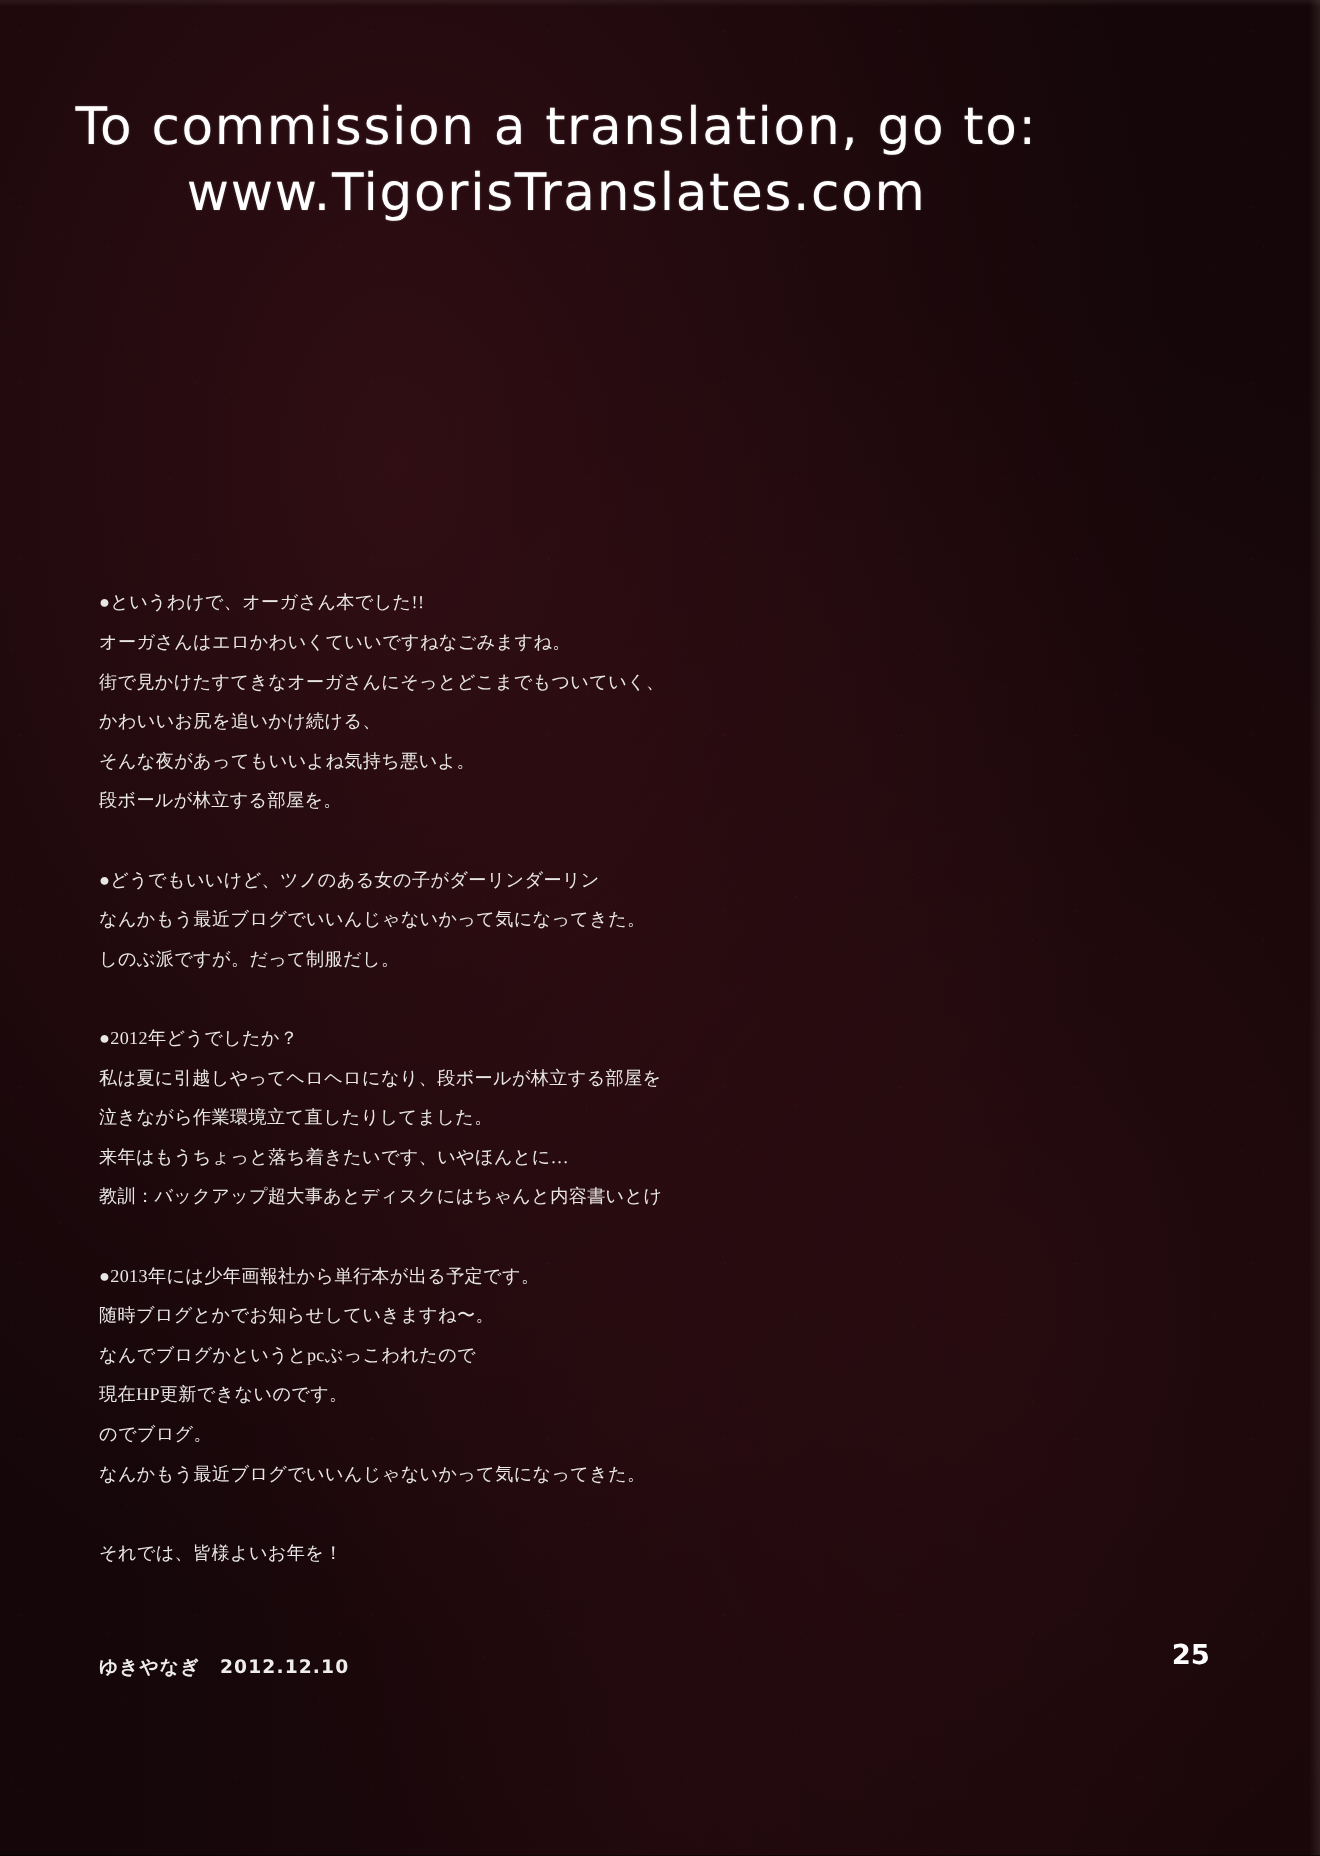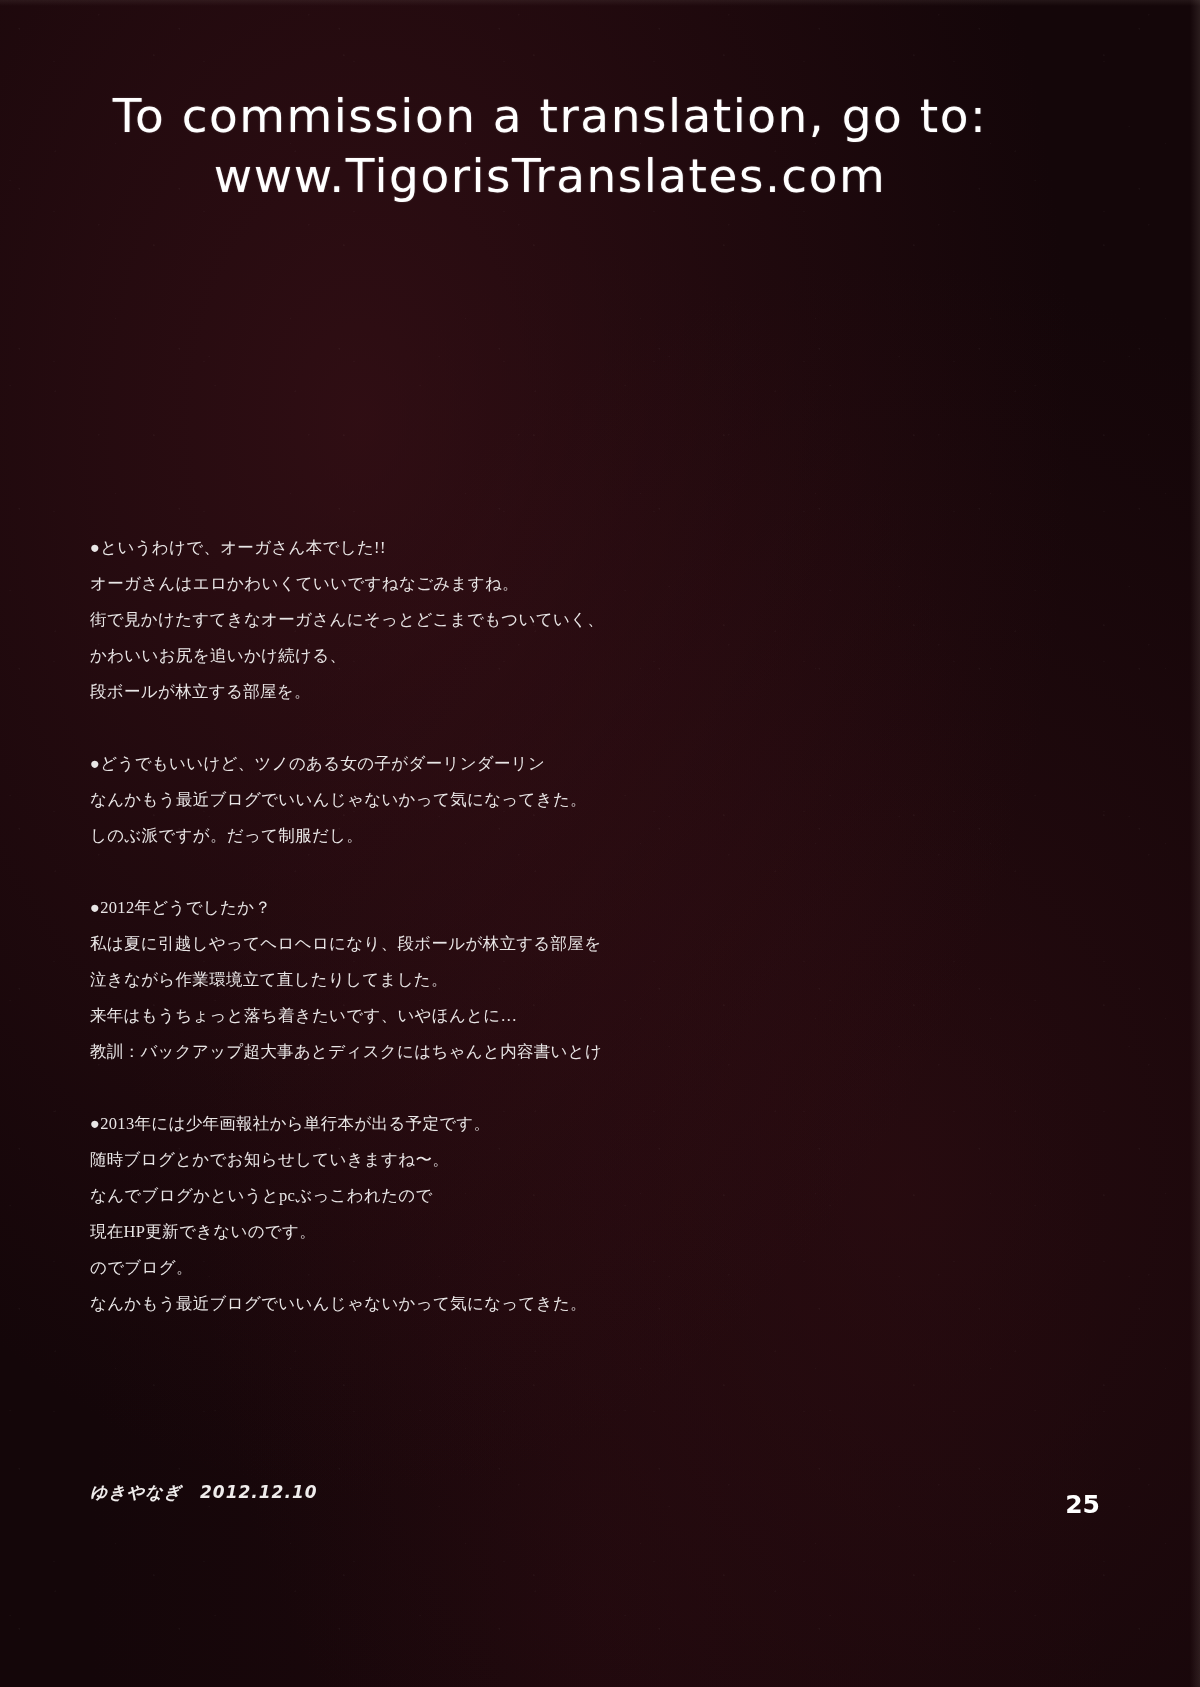--- a/index.html
+++ b/index.html
@@ -62,21 +62,20 @@
     left: 0;
     width: 1012px;
     text-align: center;
     color: #ffffff;
     font-family: "DejaVu Sans", sans-serif;
     font-size: 47px;
     line-height: 1.28;
     letter-spacing: 1.5px;
     font-weight: 400;
     text-shadow: 0 0 2px rgba(255,255,255,0.25);
-    padding-left: 44px;
   }
   .banner .l1 { display: block; }
   .banner .l2 { display: block; }
 
   .body-text {
     position: absolute;
     left: 90px;
     top: 530px;
     width: 830px;
     color: #e9e6e6;
@@ -84,27 +83,26 @@
     line-height: 36px;
     font-family: Liberation Serif, serif;
     letter-spacing: 0.3px;
   }
   .para { margin: 0 0 36px 0; }
   .para .line { display: block; white-space: pre-wrap; }
 
   .footer-credit {
     position: absolute;
     left: 90px;
-    bottom: 183px;
+    bottom: 160px;
     color: #efecec;
     font-size: 17px;
     letter-spacing: 1px;
     font-family: "DejaVu Sans", sans-serif;
     font-weight: bold;
-    font-style: italic;
   }
   .page-number {
     position: absolute;
     right: 100px;
     bottom: 168px;
     color: #ffffff;
     font-size: 25px;
     font-weight: bold;
     font-family: "DejaVu Sans", sans-serif;
   }
@@ -122,20 +120,21 @@
     <span class="l2">www.TigorisTranslates.com</span>
   </div>
 
   <div class="body-text">
 
     <p class="para">
       <span class="line">●というわけで、オーガさん本でした!!</span>
       <span class="line">オーガさんはエロかわいくていいですねなごみますね。</span>
       <span class="line">街で見かけたすてきなオーガさんにそっとどこまでもついていく、</span>
       <span class="line">かわいいお尻を追いかけ続ける、</span>
+      <span class="line">そんな夜があってもいいよね気持ち悪いよ。</span>
       <span class="line">段ボールが林立する部屋を。</span>
     </p>
 
     <p class="para">
       <span class="line">●どうでもいいけど、ツノのある女の子がダーリンダーリン</span>
       <span class="line">なんかもう最近ブログでいいんじゃないかって気になってきた。</span>
       <span class="line">しのぶ派ですが。だって制服だし。</span>
     </p>
 
     <p class="para">
@@ -148,18 +147,21 @@
 
     <p class="para">
       <span class="line">●2013年には少年画報社から単行本が出る予定です。</span>
       <span class="line">随時ブログとかでお知らせしていきますね〜。</span>
       <span class="line">なんでブログかというとpcぶっこわれたので</span>
       <span class="line">現在HP更新できないのです。</span>
       <span class="line">のでブログ。</span>
       <span class="line">なんかもう最近ブログでいいんじゃないかって気になってきた。</span>
     </p>
 
+    <p class="para">
+      <span class="line">それでは、皆様よいお年を！</span>
+    </p>
 
   </div>
 
   <div class="footer-credit">ゆきやなぎ　2012.12.10</div>
   <div class="page-number">25</div>
 </div>
 
 </body></html>

